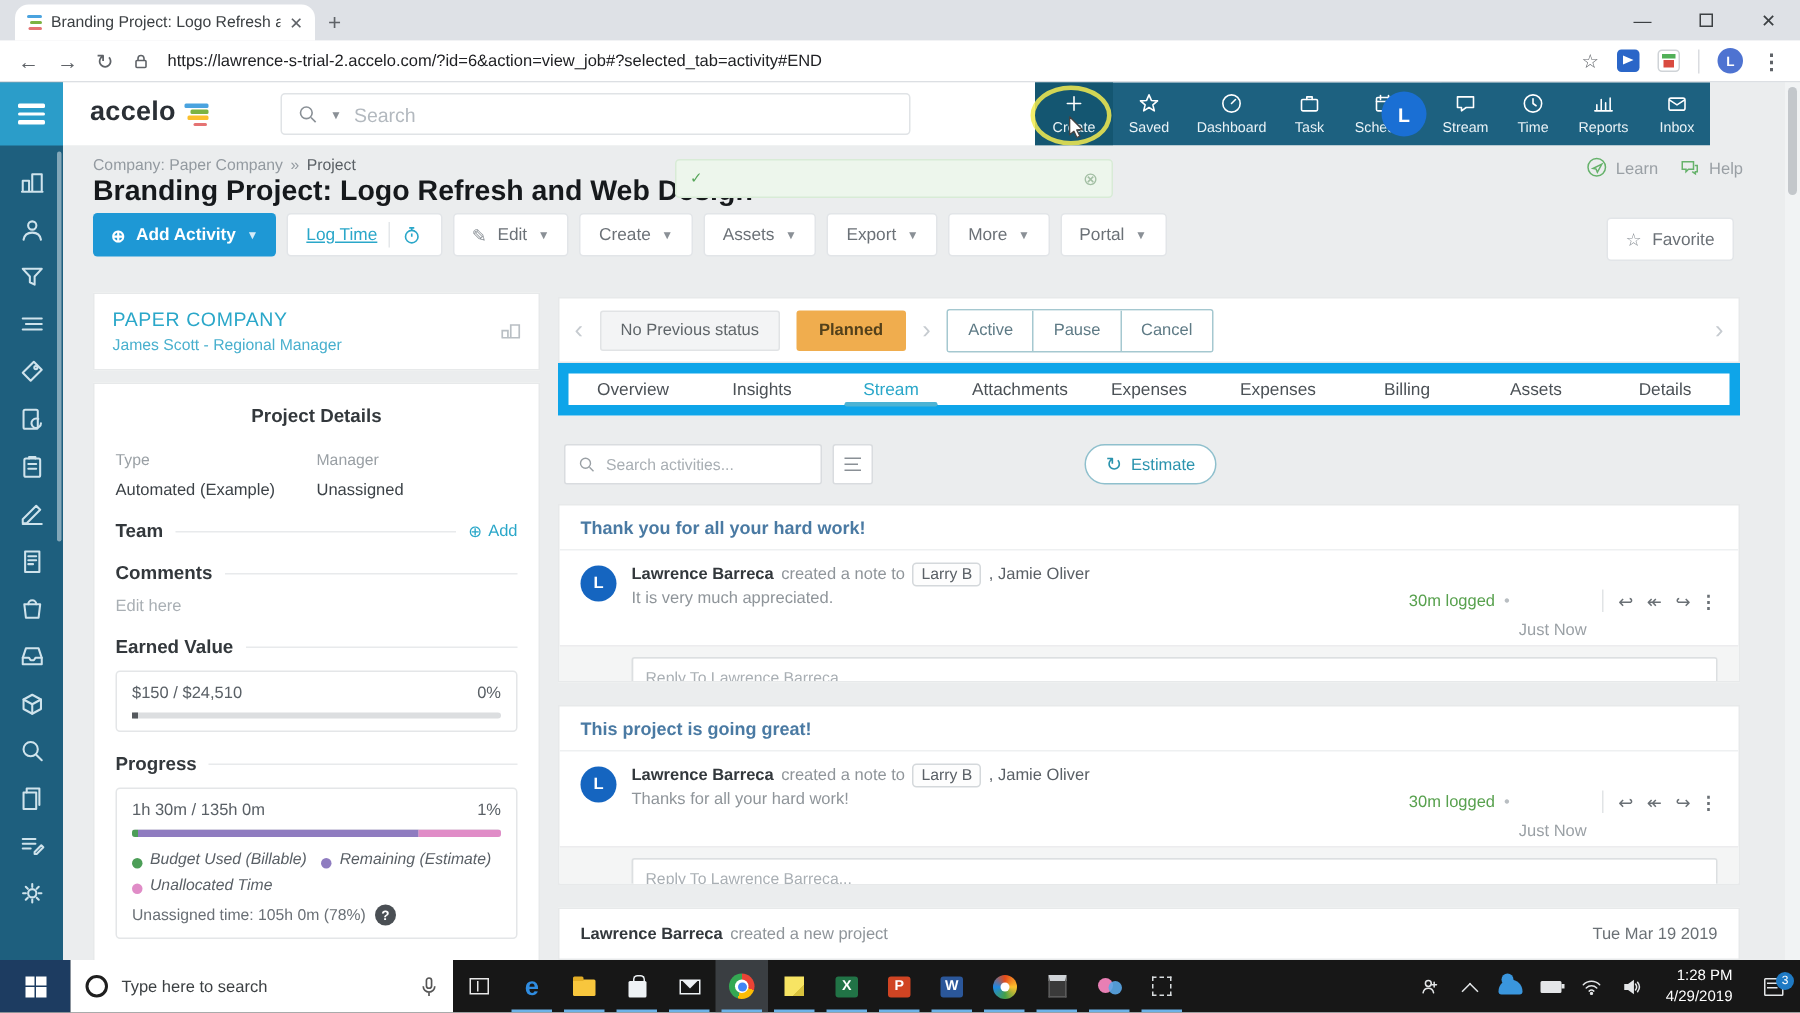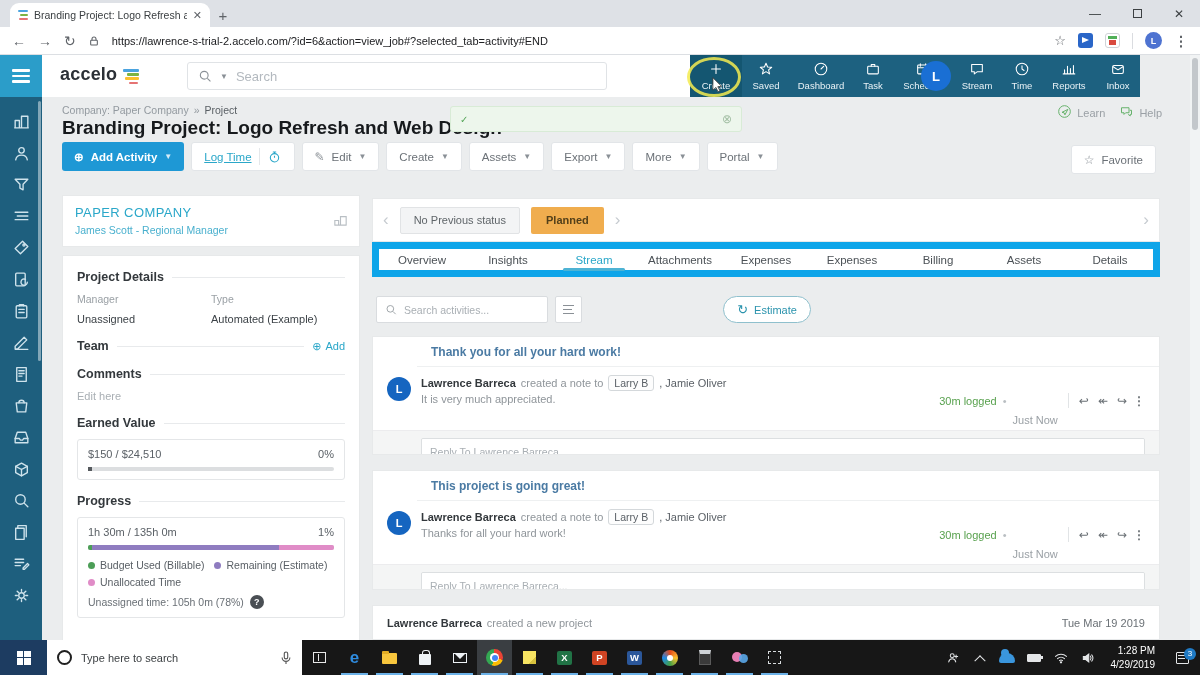--- a/index.html
+++ b/index.html
@@ -99,21 +99,21 @@
   .actsearch input { flex:1; border:none; outline:none; font-size:10.5px; font-family:inherit; color:#5a6066; }
   .actsearch input::placeholder, .replybox::placeholder { color:#a9afb4; }
   .filterbtn { position:absolute; left:513px; top:199px; width:27px; height:27px; background:#fff; border:1px solid #d9dcdf; border-radius:2px; display:flex; align-items:center; justify-content:center; }
   .listicon { width:11px; height:9px; border-top:1.6px solid #8a9096; border-bottom:1.6px solid #8a9096; position:relative; }
   .listicon::after { content:""; position:absolute; left:0; right:2px; top:2.6px; height:1.6px; background:#8a9096; }
   .refreshbtn { position:absolute; left:681px; top:199px; width:88px; height:27px; border:1.5px solid #8fc0cd; border-radius:14px; background:#fff; color:#2a93ad; font-size:11px; display:flex; align-items:center; justify-content:center; gap:6px; }
   .refreshbtn .rico { font-size:13px; }
 
   
   .scard { position:absolute; left:330px; width:788px; background:#fff; border:1px solid #e7e9ea; overflow:hidden; }
-  .stitle { height:30px; display:flex; align-items:center; padding:12px 14px; font-size:12px; font-weight:700; color:#4a7aa3; border-bottom:1px solid #eef0f1;margin-left:44px; }
+  .stitle { height:30px; display:flex; align-items:center; padding:12px 14px; font-size:12px; font-weight:700; color:#4a7aa3; border-bottom:1px solid #eef0f1; }
   .sentry { display:flex; gap:10px; padding:8px 14px 4px; }
   .savatar { width:24px; height:24px; border-radius:50%; background:#1565c0; color:#fff; font-weight:700; font-size:11px; display:flex; align-items:center; justify-content:center; margin-top:2px; flex:none; }
   .smain { flex:1; min-width:0; }
   .smeta { font-size:11px; color:#8f959a; display:flex; align-items:center; gap:5px; }
   .actor { color:#33383c; font-weight:700; }
   .chip { border:1px solid #d4d8db; border-radius:3px; padding:0 5px; height:16px; display:flex; align-items:center; color:#5a6066; font-size:10.5px; background:#fdfdfd; }
   .extra { color:#5a6066; }
   .sbody { font-size:11px; color:#8f959a; margin-top:2px; }
   .sright { display:flex; align-items:center; gap:6px; font-size:11px; flex:none; }
   .logged { color:#58a14e; }
@@ -128,37 +128,37 @@
   .sdate { margin-left:auto; color:#6a7075; }
 
   
   .pcard1 { position:absolute; left:20px; top:98px; width:298px; height:52px; background:#fff; border:1px solid #e7e9ea; padding:9px 12px; }
   .cname { color:#2aa7c9; font-size:13px; letter-spacing:.4px; }
   .ccontact { color:#49b0ce; font-size:10.5px; margin-top:4px; }
   .bldico { position:absolute; right:10px; top:15px; }
   .bldico svg { width:17px; height:17px; stroke:#b9bfc4; fill:none; stroke-width:1.2; }
   .pcard2 { position:absolute; left:20px; top:158px; width:298px; height:482px; background:#fff; border:1px solid #e7e9ea; padding:12px 14px; }
   .shead { display:flex; align-items:center; gap:8px; font-size:12.5px; font-weight:700; color:#33383c; margin:14px 0 9px; }
-  .shead:first-child { margin-top:2px; }
+  .shead:first-child { margin-top:2px;flex-direction:column; }
   .shead .line { flex:1; height:1px; background:#e8eaec; }
   .addlink { color:#2aa7c9; font-size:11px; font-weight:400; display:flex; align-items:center; gap:4px; }
   .kv { display:flex; }
   .kcol { flex:1; }
   .klabel { font-size:10.5px; color:#9aa0a5; margin-bottom:8px; }
   .kval { font-size:11px; color:#3c4247; }
   .edithere { font-size:11px; color:#a9afb4; margin:2px 0 4px; }
   .evbox { border:1px solid #e4e6e8; border-radius:3px; padding:8px 10px; }
   .evrow { display:flex; font-size:11px; color:#5a6066; }
   .evpct { margin-left:auto; }
   .evtrack { margin-top:7px; height:4px; background:#dcdee0; border-radius:2px; position:relative; }
   .evtick { position:absolute; left:0; top:0; width:4px; height:100%; background:#55595d; }
   .pgtrack { margin-top:7px; height:5px; border-radius:2px; display:flex; overflow:hidden; background:#dcdee0; }
   .pgtrack i { height:100%; }
   .legend { margin-top:9px; display:flex; flex-wrap:wrap; gap:5px 10px; font-size:10.5px; color:#5a6066; }
-  .litem { display:flex; align-items:center; }
+  .litem { display:flex; align-items:flex-end;font-style:italic; }
   .ldot { width:7px; height:7px; border-radius:50%; margin-right:5px; }
   .lnote { margin-top:7px; font-size:10.5px; color:#6a7076; display:flex; align-items:center; gap:6px; }
   .qmark { width:14px; height:14px; border-radius:50%; background:#4a4f54; color:#fff; font-size:9px; font-weight:700; display:flex; align-items:center; justify-content:center; }
 
   .bscroll { position:absolute; right:0; top:55px; width:10px; height:585px; background:#f1f3f4; }
   .bthumb { margin:3px 2px; width:6px; height:72px; background:#c3c7cb; border-radius:3px; }
 
   
   .taskbar { position:absolute; left:0; top:640px; width:1200px; height:35px; background:#171717; display:flex; align-items:stretch; }
   .startbtn { width:47px; background:#1d3c61; display:flex; align-items:center; justify-content:center; }
@@ -490,26 +490,26 @@
         </span>
     </div>
 
     <div class="pcard2">
       <div class="shead">
           <span>Project Details</span>
           <span class="line"></span>
         </div>
       <div class="kv">
         <div class="kcol">
+          <div class="klabel">Type</div>
+          <div class="kval" style="margin-top:8px">Automated (Example)</div>
+        </div>
+        <div class="kcol">
           <div class="klabel">Manager</div>
           <div class="kval">Unassigned</div>
-        </div>
-        <div class="kcol">
-          <div class="klabel">Type</div>
-          <div class="kval" style="margin-top:8px">Automated (Example)</div>
         </div>
       </div>
       <div class="shead">
           <span>Team</span>
           <span class="line"></span>
           <span class="addlink">
             <span>⊕</span>
             <span>Add</span>
           </span>
         </div>
@@ -564,20 +564,25 @@
           <span class="qmark">?</span>
         </div>
       </div>
     </div>
 
     <div class="statuscard">
       <span class="chev">‹</span>
       <span class="btn-prev">No Previous status</span>
       <span class="btn-planned">Planned</span>
       <span class="chev">›</span>
+      <span class="nextgroup">
+        <span class="nx">Active</span>
+        <span class="nx">Pause</span>
+        <span class="nx">Cancel</span>
+      </span>
       <span class="sgrow"></span>
       <span class="chev">›</span>
     </div>
 
     <div class="tabsbar">
       <span class="tabitem">Overview</span>
       <span class="tabitem">Insights</span>
       <span class="tabitem active">Stream</span>
       <span class="tabitem">Attachments</span>
       <span class="tabitem">Expenses</span>

